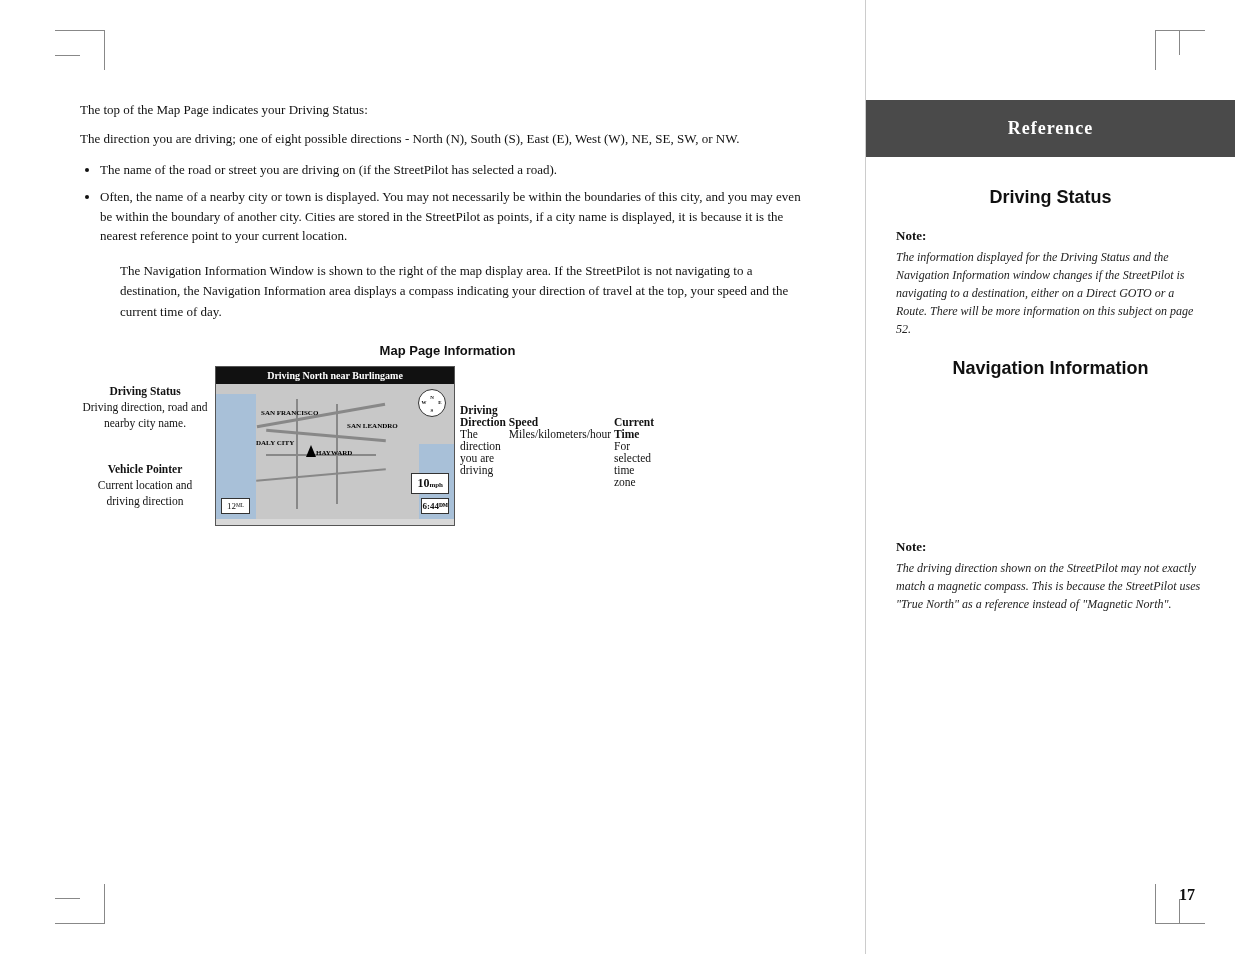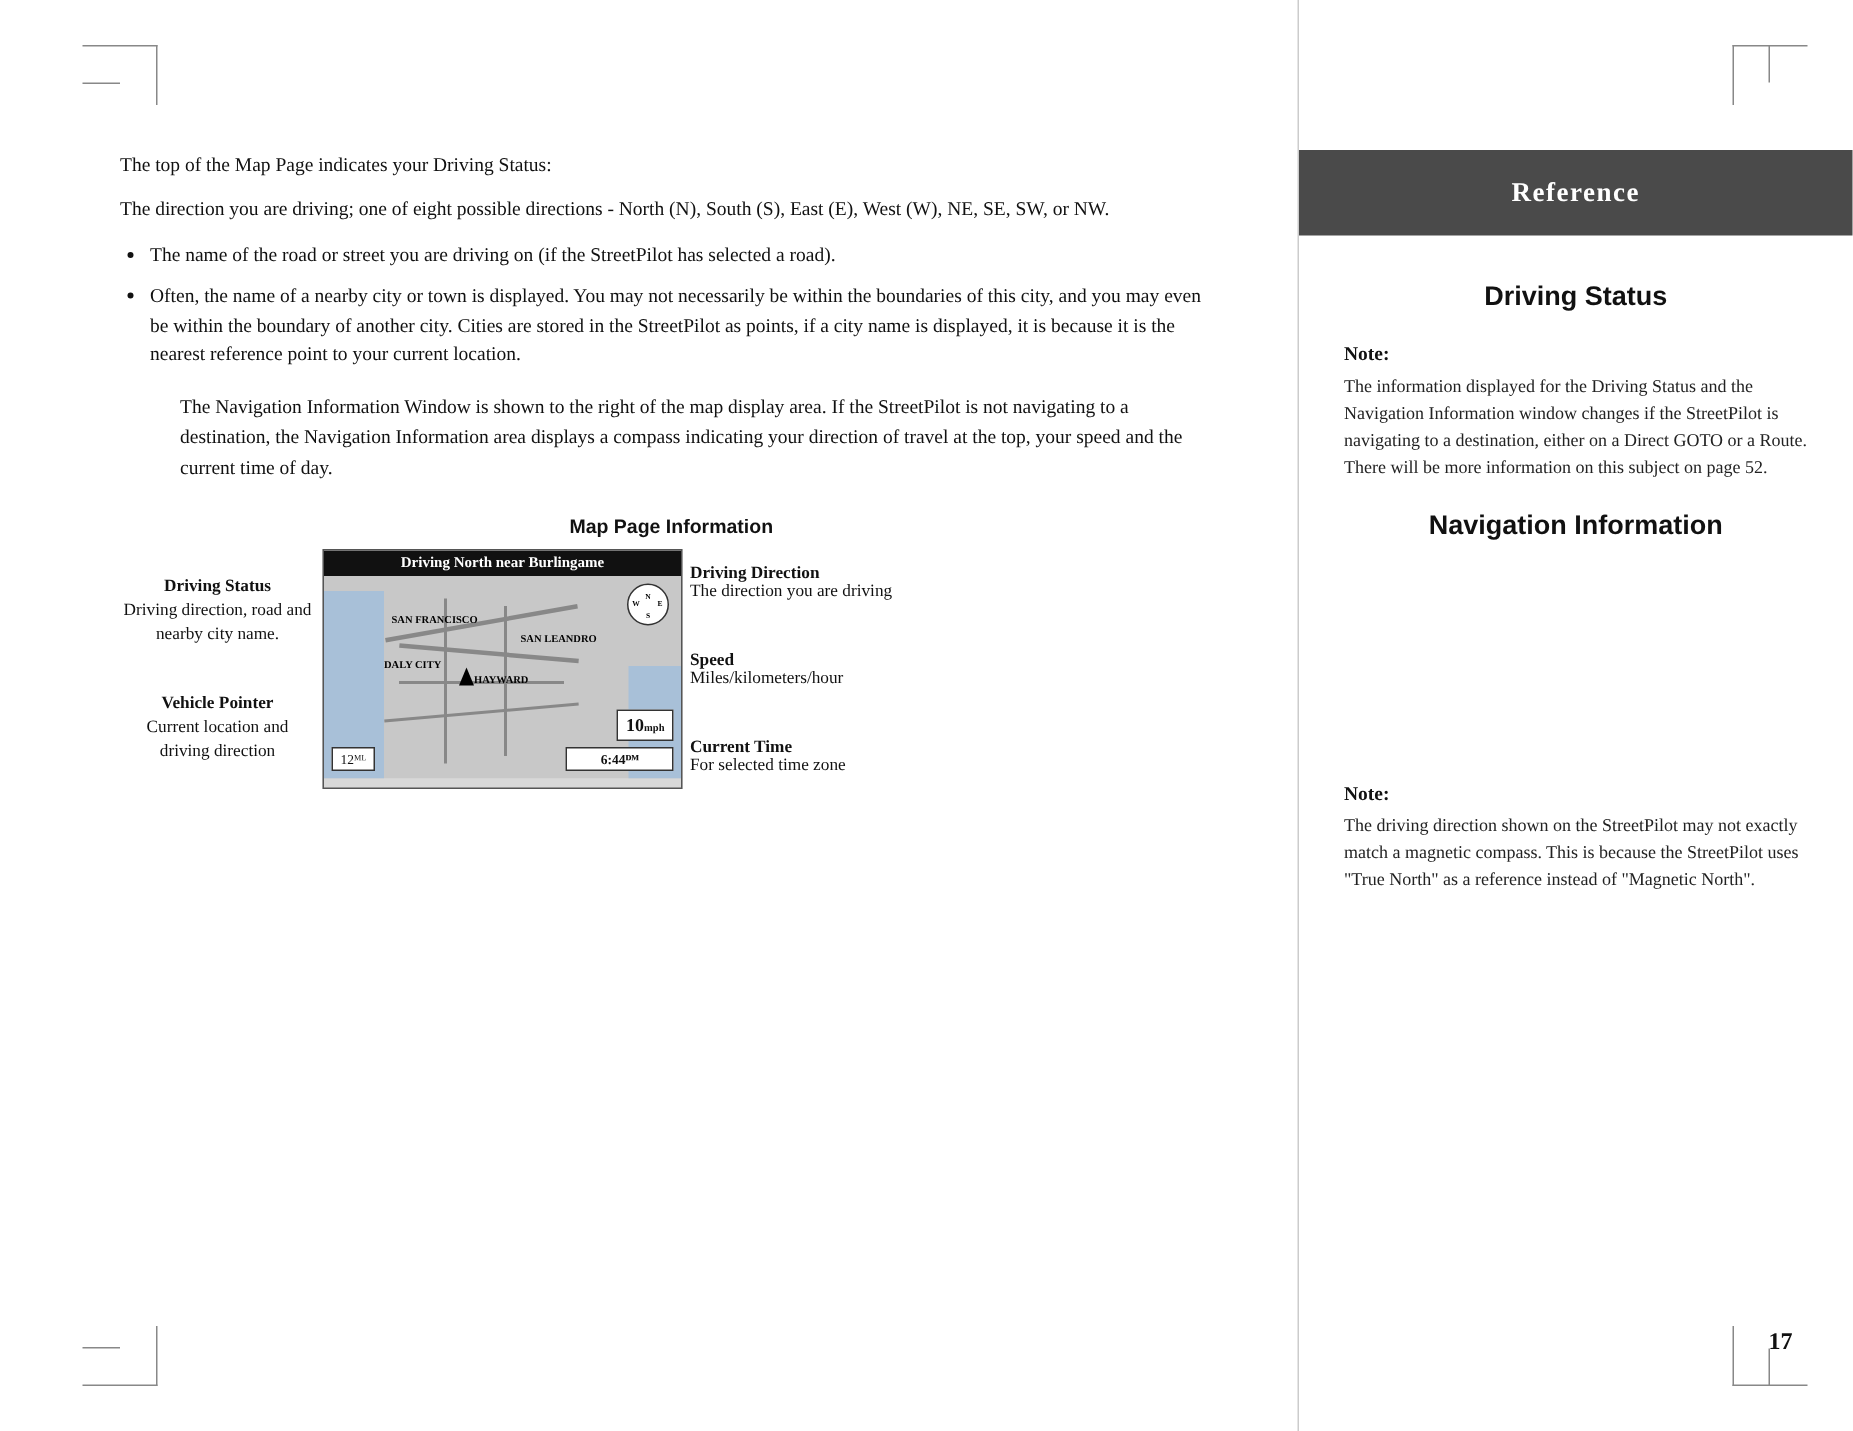--- a/index.html
+++ b/index.html
@@ -108,20 +108,21 @@
     .note-label {
       font-weight: bold;
       font-size: 13px;
       margin-bottom: 4px;
     }
 
     .note-text {
       font-size: 12px;
       line-height: 1.5;
       color: #222;
+      font-style: italic;
     }
 
     .nav-info-title {
       font-size: 18px;
       font-weight: bold;
       text-align: center;
       margin-top: 20px;
       margin-bottom: 20px;
       font-family: Arial, sans-serif;
     }
@@ -285,21 +286,21 @@
     }
 
     .map-time {
       position: absolute;
       bottom: 5px;
       right: 5px;
       background: #fff;
       border: 1px solid #333;
       font-size: 9px;
       font-weight: bold;
-      padding: 2px 22px;
+      padding: 2px 0;
     }
 
     .map-odometer {
       position: absolute;
       bottom: 5px;
       left: 5px;
       background: #fff;
       border: 1px solid #333;
       font-size: 9px;
       padding: 2px 5px;
@@ -311,22 +312,21 @@
       top: 45%;
       width: 0;
       height: 0;
       border-left: 5px solid transparent;
       border-right: 5px solid transparent;
       border-bottom: 12px solid #000;
     }
 
     .right-labels {
       display: flex;
-      flex-direction: column;
-      gap: 22px;
+      gap: 3px;
       width: 160px;
       font-size: 11.5px;
     }
 
     .right-label-item {
       display: flex;
       flex-direction: column;
     }
 
     .right-label-item strong {

